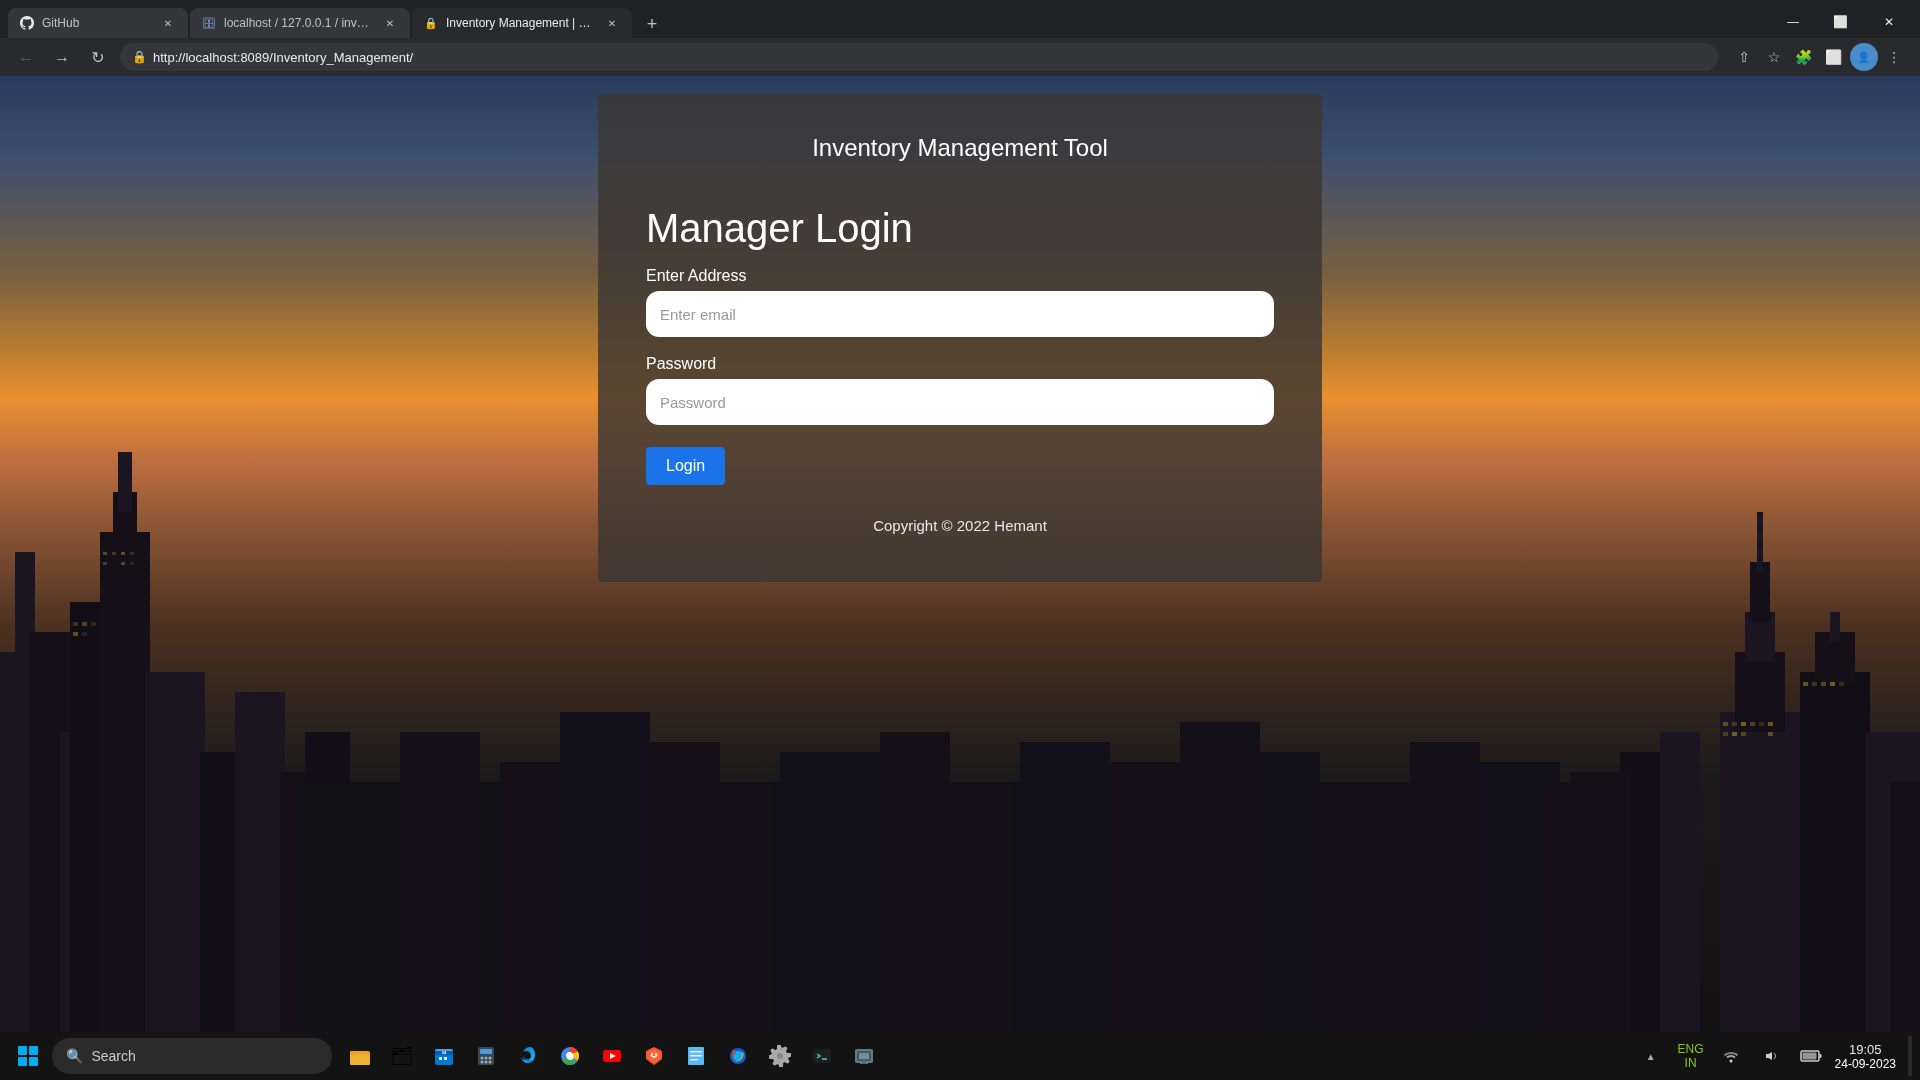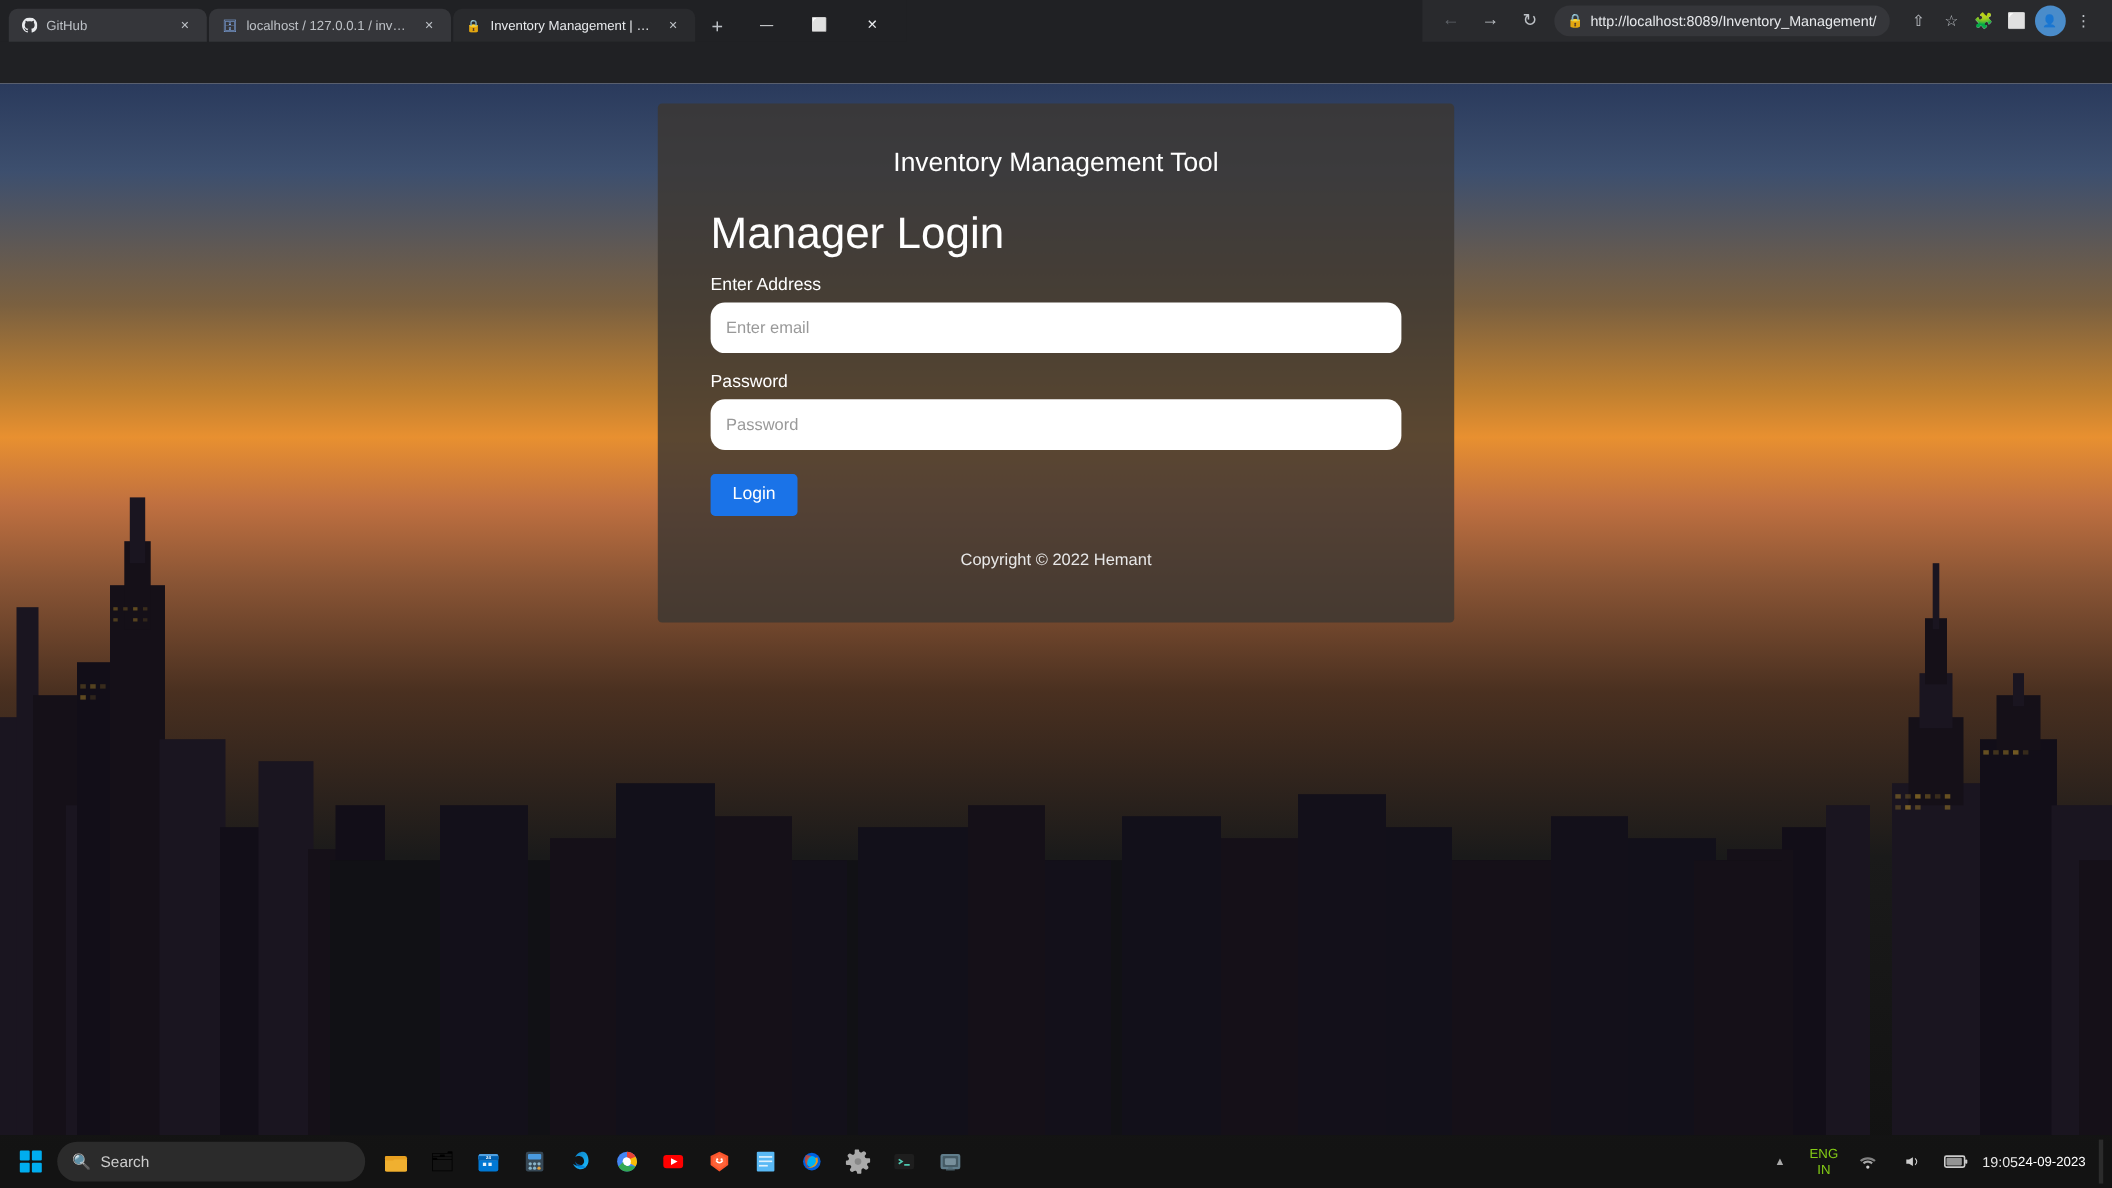--- a/index.html
+++ b/index.html
@@ -4,22 +4,21 @@
   <style>
     * { margin: 0; padding: 0; box-sizing: border-box; }
     body { width: 1920px; height: 1080px; overflow: hidden; font-family: 'Segoe UI', Arial, sans-serif; }
 
     
     .browser-chrome {
       background: #202124;
       width: 100%;
       height: 76px;
       display: flex;
-      flex-direction: row;
-      justify-content: space-between;
+      flex-direction: column;
     }
     .tab-bar {
       display: flex;
       align-items: flex-end;
       height: 38px;
       background: #202124;
       padding: 0 8px;
       gap: 2px;
     }
     .tab {
@@ -181,21 +180,21 @@
       width: 724px;
       background: rgba(60, 55, 50, 0.82);
       border-radius: 4px;
       padding: 40px 48px 48px 48px;
     }
     .app-title {
       color: #ffffff;
       font-size: 24px;
       font-weight: 400;
       text-align: center;
-      margin-bottom: 28px;
+      margin-bottom: 44px;
     }
     .page-title {
       color: #ffffff;
       font-size: 40px;
       font-weight: 500;
       margin-bottom: 16px;
     }
     .form-label {
       color: #ffffff;
       font-size: 16px;
@@ -677,21 +676,21 @@
         </div>
 
         <div class="tray-icon">
           <svg width="22" height="14" viewBox="0 0 22 14" fill="none">
             <rect x="1" y="2" width="18" height="10" rx="1.5" stroke="#ccc" stroke-width="1.5" fill="none"></rect>
             <rect x="19.5" y="5" width="2" height="4" rx="1" fill="#ccc"></rect>
             <rect x="2.5" y="3.5" width="14" height="7" rx="1" fill="#ccc" opacity="0.7"></rect>
           </svg>
         </div>
 
-        <div style="display:flex;align-items:center;justify-content:center;cursor:pointer;">
+        <div style="display:flex;flex-direction:column;align-items:center;justify-content:center;cursor:pointer;">
           <span class="tray-time">19:05</span>
           <span class="tray-date">24-09-2023</span>
         </div>
 
         <div class="tray-icon" style="width:4px;height:40px;background:rgba(255,255,255,0.1);margin-left:4px;"></div>
       </div>
     </div>
 
   </div>
 </div>

